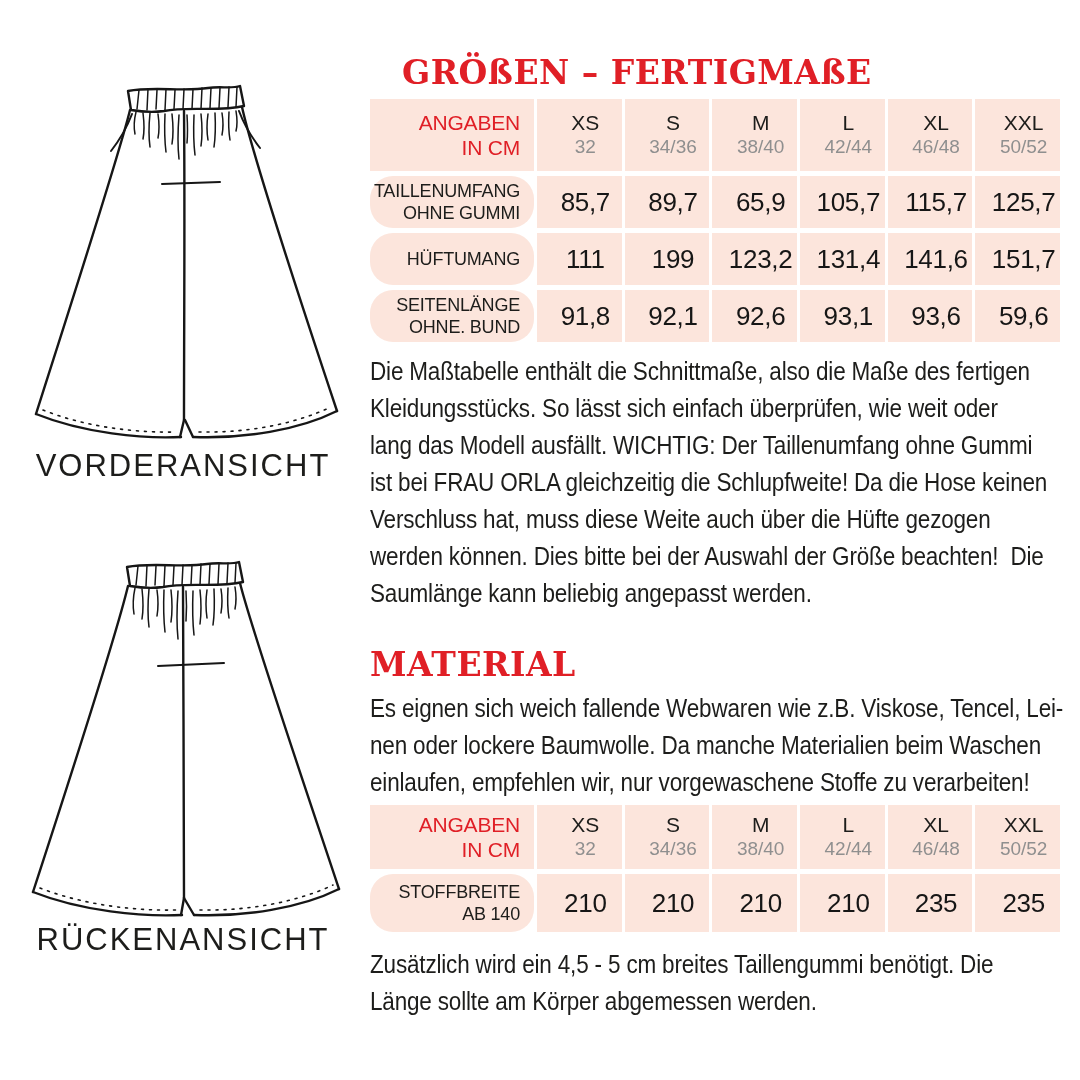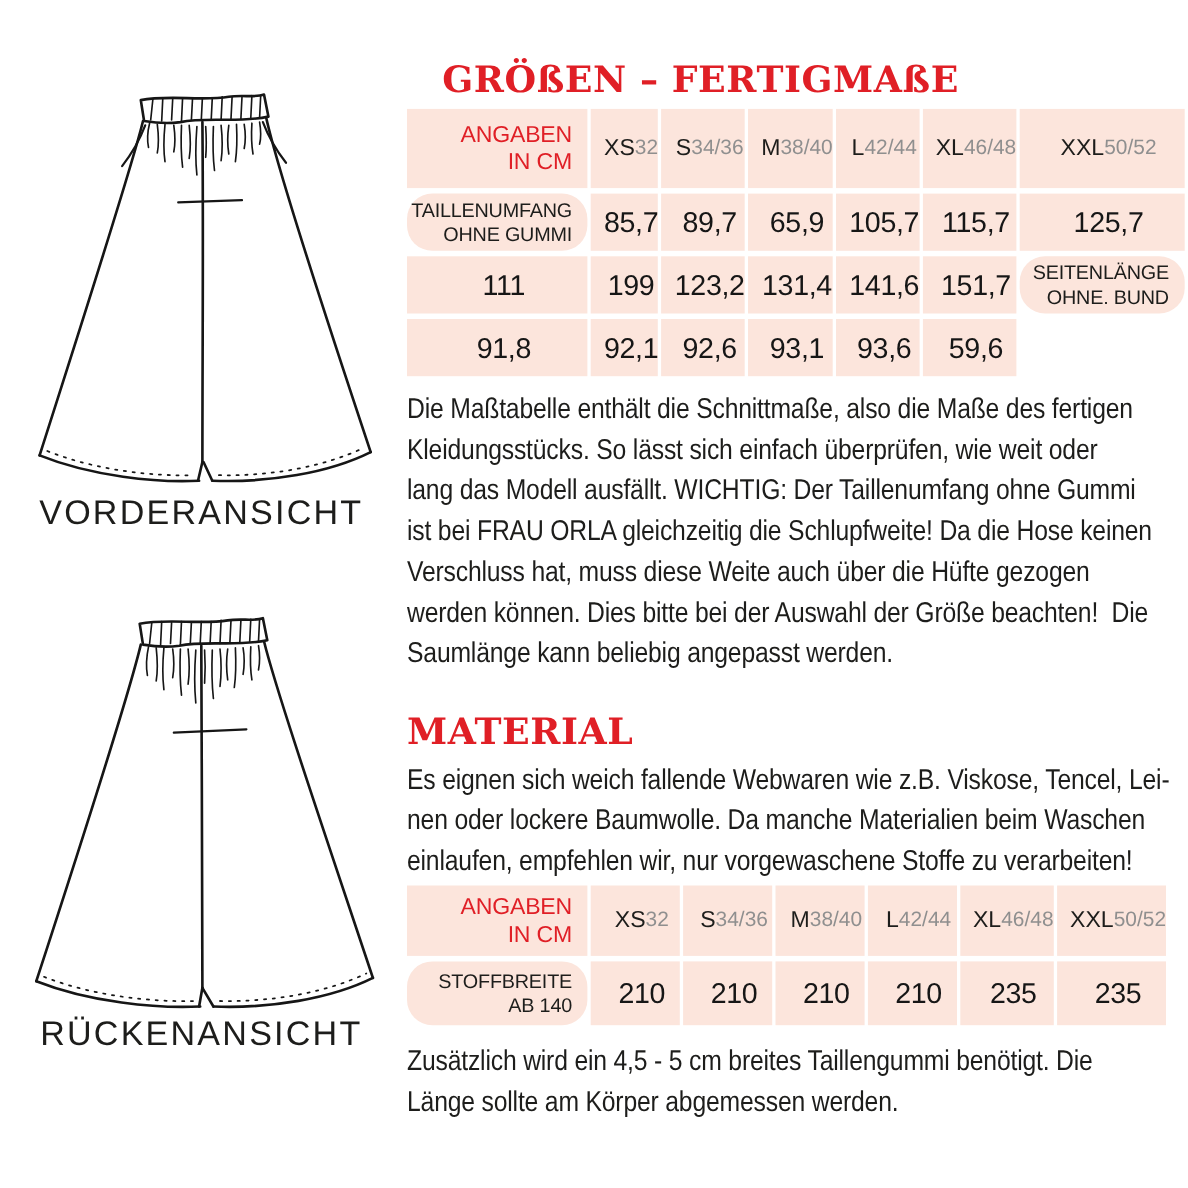--- a/index.html
+++ b/index.html
@@ -30,21 +30,21 @@
   #elastic-para{margin-top:14px;}
 
   
   .mtable{display:grid;grid-template-columns:164px repeat(6,1fr);gap:5px 3px;width:690px;}
   .t1{margin-top:6px;grid-template-rows:72px 52px 52px 52px;}
   .t2{margin-top:4px;grid-template-rows:64px 58px;}
   .cell{background:#fce5dc;display:flex;align-items:center;justify-content:center;padding-left:12px;}
   .lab{justify-content:flex-end;padding-right:14px;text-align:right;white-space:pre;}
   .hdr-label{color:#e01f26;font-size:21px;line-height:25px;font-weight:400;letter-spacing:-0.2px;}
   .row-label{font-size:18px;line-height:22px;color:#1d1d1b;letter-spacing:-0.2px;border-radius:23px;}
-  .size-cell{flex-direction:row;line-height:24px;}
+  .size-cell{flex-direction:column;line-height:24px;}
   .size-name{font-size:21px;color:#1d1d1b;}
   .size-sub{font-size:19px;color:#8f8f8f;}
   .val{font-size:26px;color:#161616;letter-spacing:-0.3px;}
 
   
   .o{fill:none;stroke:#161616;stroke-width:2.4;stroke-linecap:round;stroke-linejoin:round;}
   .band{fill:#ffffff;stroke:#161616;stroke-width:2.4;stroke-linejoin:round;}
   .g{fill:none;stroke:#161616;stroke-width:1.5;stroke-linecap:round;}
   .st{fill:none;stroke:#161616;stroke-width:1.6;stroke-linecap:round;stroke-dasharray:2 6;}
   .x{fill:none;stroke:#161616;stroke-width:2;stroke-linecap:round;}
@@ -186,20 +186,21 @@
 
       <div class="cell lab row-label">TAILLENUMFANG
 OHNE GUMMI</div>
       <div class="cell val">85,7</div>
       <div class="cell val">89,7</div>
       <div class="cell val">65,9</div>
       <div class="cell val">105,7</div>
       <div class="cell val">115,7</div>
       <div class="cell val">125,7</div>
 
+      <div class="cell lab row-label">HÜFTUMANG</div>
       <div class="cell val">111</div>
       <div class="cell val">199</div>
       <div class="cell val">123,2</div>
       <div class="cell val">131,4</div>
       <div class="cell val">141,6</div>
       <div class="cell val">151,7</div>
 
       <div class="cell lab row-label">SEITENLÄNGE
 OHNE. BUND</div>
       <div class="cell val">91,8</div>

